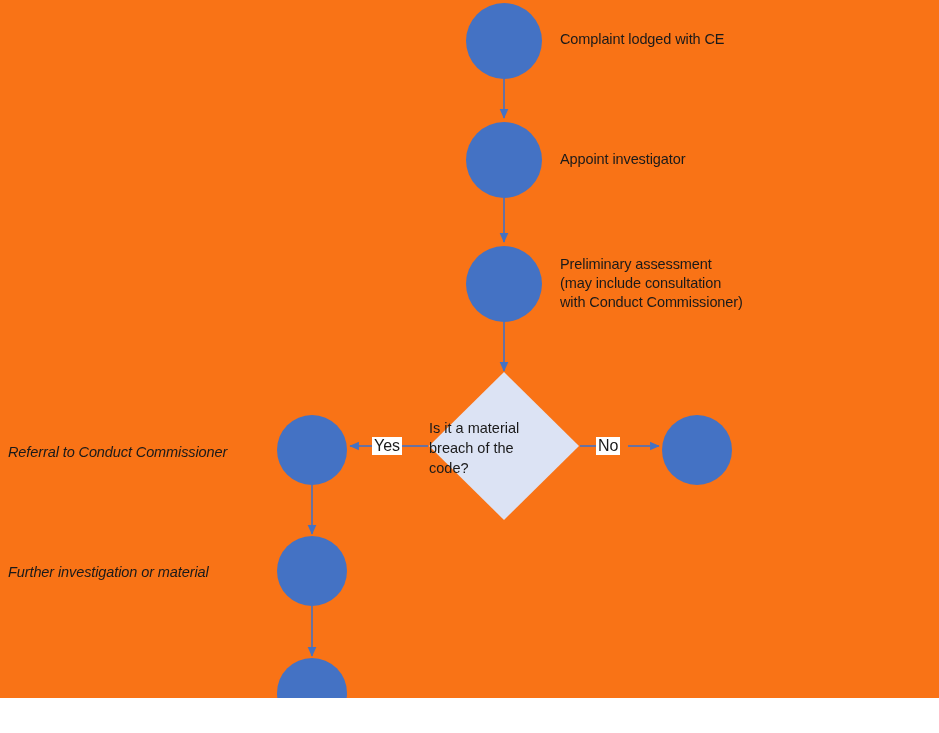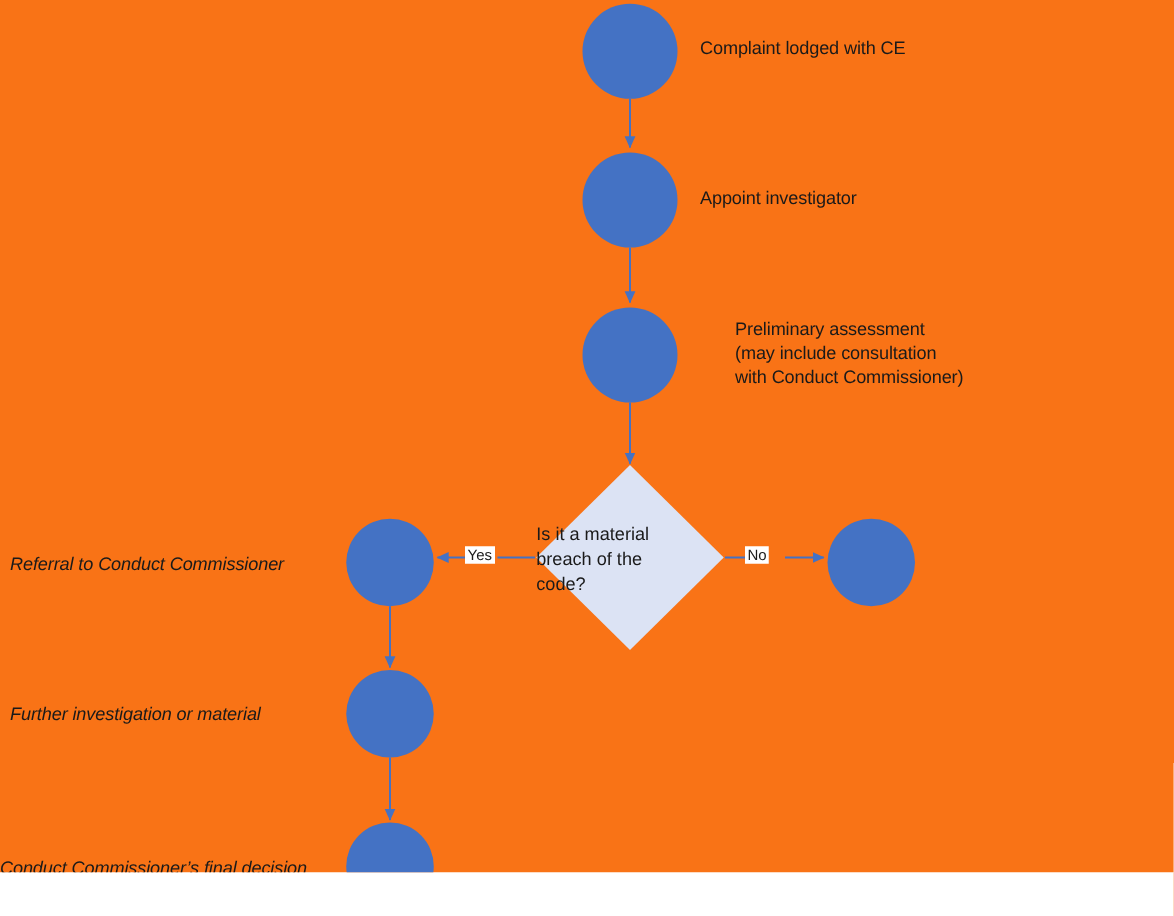--- a/index.html
+++ b/index.html
@@ -36,21 +36,21 @@
   .label-left-col {
     text-align: left;
     font-style: italic;
   }
   .label-right-col {
     text-align: left;
   }
   .edge-label {
     position: absolute;
     font-family: "Liberation Sans", sans-serif;
-    font-size: 12px;
+    font-size: 16px;
     color: #1a1a1a;
     background: #ffffff;
     padding: 0 2px;
     text-align: center;
   }
   .decision-text {
     position: absolute;
     font-family: "Liberation Sans", sans-serif;
     font-size: 14.5px;
     line-height: 20px;
@@ -92,32 +92,31 @@
     <circle cx="312" cy="450" r="35" fill="#4472C4"></circle>
     <circle cx="312" cy="571" r="35" fill="#4472C4"></circle>
     <circle cx="312" cy="693" r="35" fill="#4472C4"></circle>
     <circle cx="697" cy="450" r="35" fill="#4472C4"></circle>
   </svg>
 
   <div class="node-label label-right-col" style="left:560px; top:30px;">Complaint lodged with CE</div>
 
   <div class="node-label label-right-col" style="left:560px; top:150px;text-align:right;">Appoint investigator</div>
 
-  <div class="node-label label-right-col" style="left:588px; top:255px;">Preliminary assessment
+  <div class="node-label label-right-col" style="left:560px; top:255px;">Preliminary assessment
 (may include consultation
 with Conduct Commissioner)</div>
 
   <div class="decision-text" style="left:429px; top:418px; width:150px;">Is it a material
 breach of the
 code?</div>
 
   <div class="node-label label-left-col" style="left:8px; top:443px; width:245px;">Referral to Conduct Commissioner</div>
 
   <div class="node-label label-left-col" style="left:8px; top:563px; width:245px;">Further investigation or material</div>
 
-  <div class="node-label label-left-col" style="left:0px; top:686px; width:253px;">Conduct Commissioner’s final decision</div>
 
 
   <div class="edge-label" style="left:372px; top:437px;">Yes</div>
 
   <div class="edge-label" style="left:568px; top:437px;margin-left:28px;">No</div>
 
 </div>
 
 </body></html>

